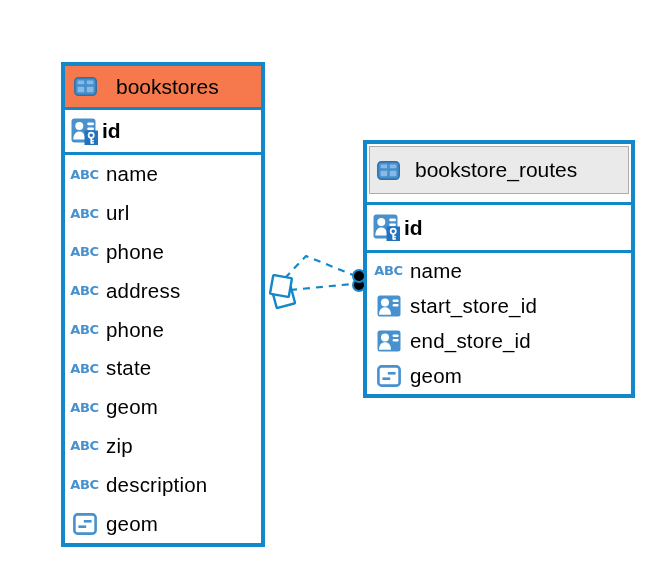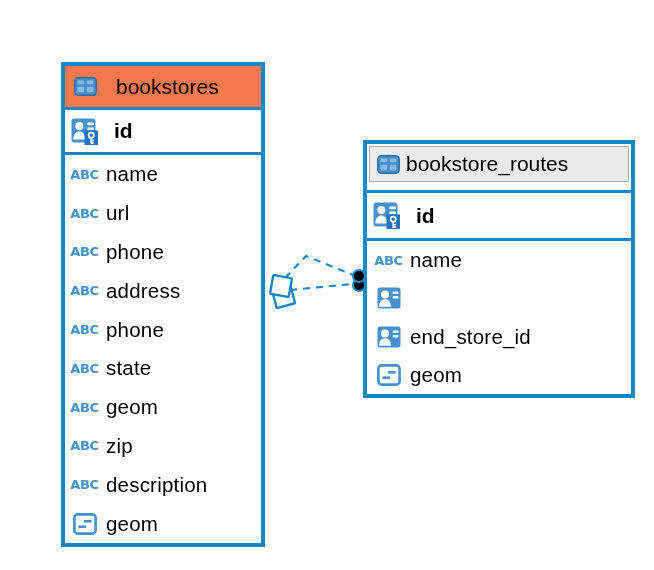--- a/index.html
+++ b/index.html
@@ -17,30 +17,30 @@
   #tbl-routes     { left:363px; top:140px; width:272px; height:258px; }
 
   .thead-orange {
     height:41px; flex:0 0 41px; background:#F5794D;
     border-bottom:3px solid #1287C9;
     display:flex; align-items:center; gap:17px; padding-left:7px;
     font-size:21px;
   }
   .thead-gray-wrap { flex:0 0 auto; padding:2px 2px 0 2px; }
   .thead-gray {
-    height:36px; box-sizing:border-box; background:#EAEAEA;
+    height:48px; box-sizing:border-box; background:#EAEAEA;
     border:1px solid #ACACAC;
-    display:flex; align-items:center; gap:4px; padding-left:5px;
+    display:flex; align-items:center; gap:13px; padding-left:5px;
     font-size:21px;
   }
   .gap8 { height:8px; flex:0 0 8px; }
   .bluesep { height:3px; flex:0 0 3px; background:#1287C9; }
 
   .pkrow {
-    display:flex; align-items:center; gap:16px; padding-left:6px;
+    display:flex; align-items:center; gap:4px; padding-left:6px;
     border-bottom:3px solid #1287C9;
     font-weight:bold; font-size:21px;
   }
   #tbl-bookstores .pkrow { height:42px; flex:0 0 42px; }
   #tbl-routes .pkrow     { height:45px; flex:0 0 45px; }
 
   .cols { flex:1 1 auto; display:flex; flex-direction:column; }
   .crow {
     flex:1 1 0; display:flex; align-items:center; gap:8px;
     padding-left:6px; font-size:20.5px; letter-spacing:0.2px;
@@ -189,20 +189,21 @@
     <div class="crow">
       <span class="icon-cell abc">ABC</span>
       <span>name</span>
     </div>
     <div class="crow">
       <span class="icon-cell">
         <svg width="24" height="22" viewBox="0 0 24 22">
             <use href="#ic-person"></use>
           </svg>
       </span>
+      <span>start_store_id</span>
     </div>
     <div class="crow">
       <span class="icon-cell">
         <svg width="24" height="22" viewBox="0 0 24 22">
             <use href="#ic-person"></use>
           </svg>
       </span>
       <span>end_store_id</span>
     </div>
     <div class="crow">

